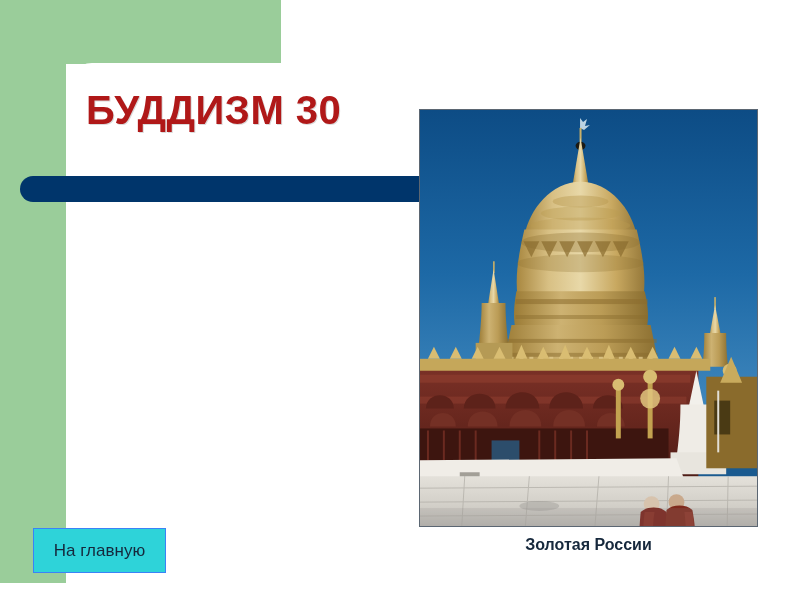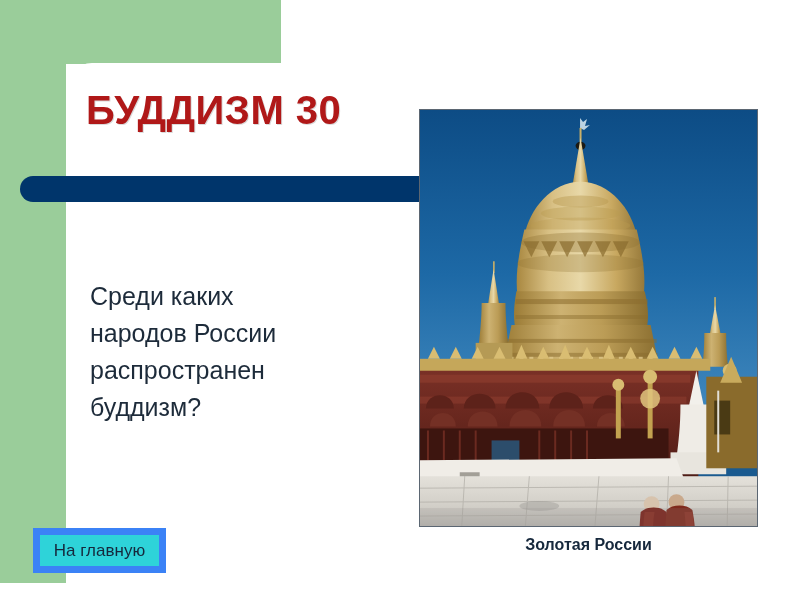--- a/index.html
+++ b/index.html
@@ -106,21 +106,21 @@
   }
 
   
   .home-button {
     position: absolute;
     left: 33px;
     top: 528px;
     width: 133px;
     height: 45px;
     background: #2ed3d9;
-    border: 7px solid #3b82f6;
+    border: 1px solid #3b82f6;
     box-sizing: border-box;
     display: flex;
     align-items: center;
     justify-content: center;
     font-size: 17px;
     color: #16283c;
     cursor: pointer;
   }
 
   
@@ -160,24 +160,20 @@
   <div class="green-strip"></div>
   <div class="white-panel"></div>
   <div class="bottom-white"></div>
 
   <div class="watermark"></div>
 
   <div class="title">БУДДИЗМ 30</div>
 
   <div class="blue-bar"></div>
 
-  <div class="question">Среди каких
-народов России
-распространен
- буддизм?</div>
 
   <div class="home-button">
     <span>На главную</span>
   </div>
 
   <div class="photo-frame">
     <svg class="photo-svg" viewBox="0 0 339 418" preserveAspectRatio="none">
       <defs>
         <linearGradient id="skyGrad" x1="0" y1="0" x2="0" y2="1">
           <stop offset="0%" stop-color="#0d4c85"></stop>

